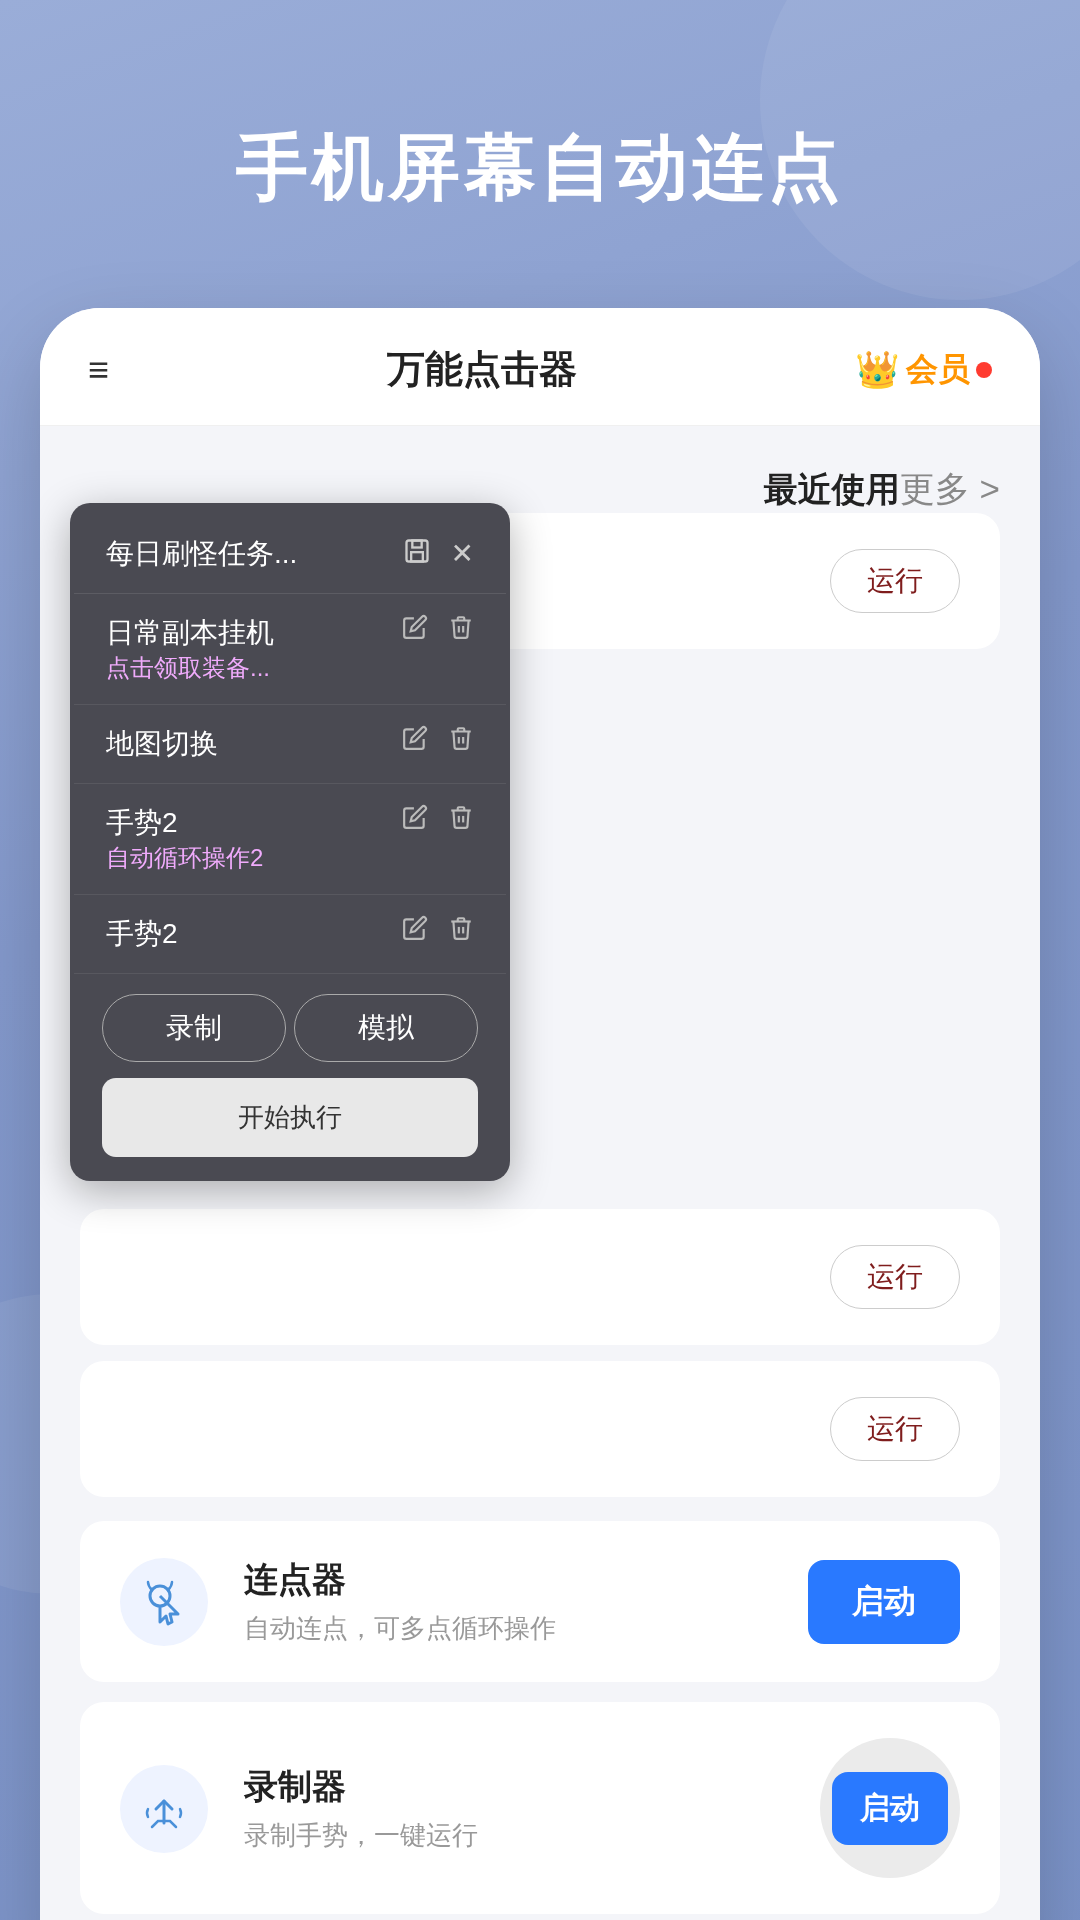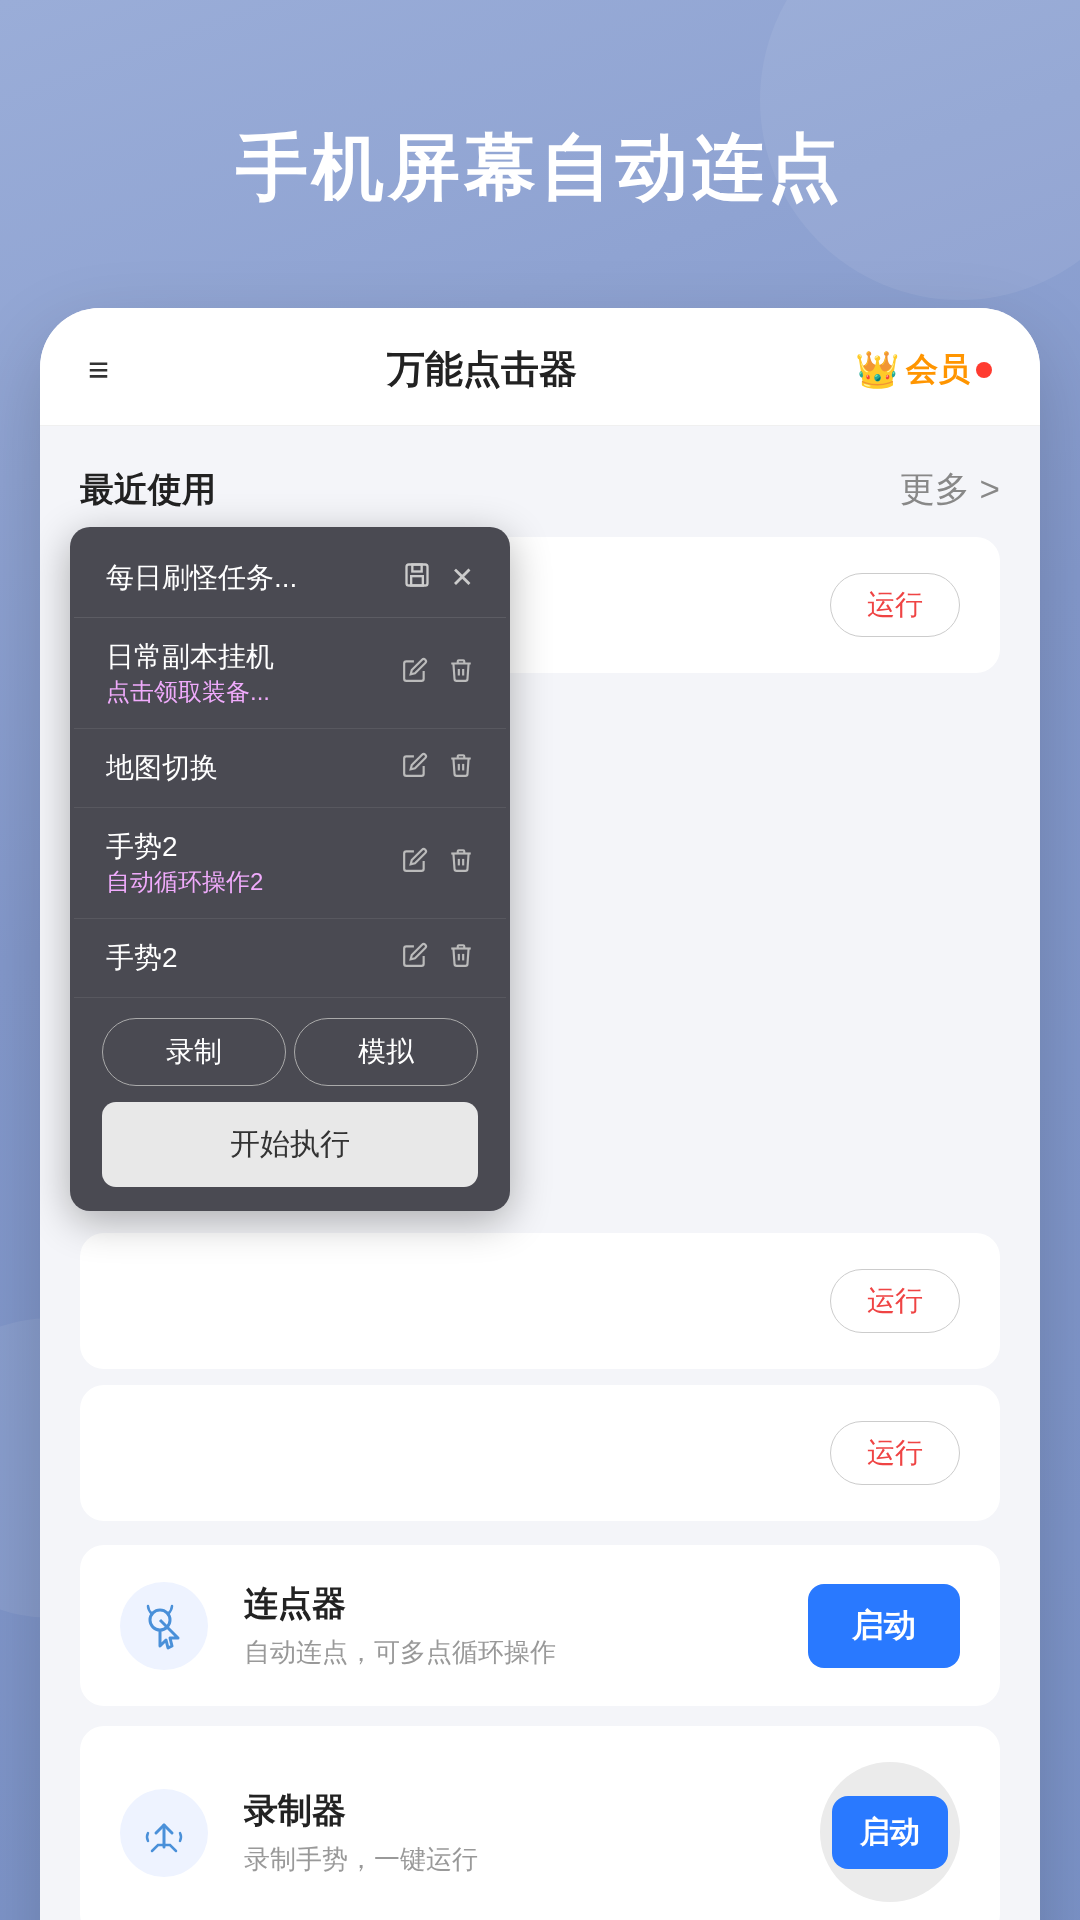--- a/index.html
+++ b/index.html
@@ -90,23 +90,22 @@
 
     
     .content {
       padding: 40px 40px 60px;
       background: #f4f5f9;
     }
 
     
     .section-header {
       display: flex;
-      justify-content: space-between;
-      align-items: center;
-      margin-bottom: 24px;
+      justify-content: flex-end;
+      align-items: center;
     }
     .section-title {
       font-size: 34px;
       font-weight: 600;
       color: #222;
     }
     .section-more {
       font-size: 35px;
       color: #888;
     }
@@ -124,21 +123,21 @@
     .script-name {
       font-size: 32px;
       color: #222;
       font-weight: 500;
     }
     .run-btn {
       border: 1.5px solid #ccc;
       border-radius: 40px;
       padding: 12px 36px;
       font-size: 28px;
-      color: #ef4444;
+      color: #7f1d1d;
       background: #fff;
       cursor: pointer;
       min-width: 120px;
       text-align: center;
     }
 
     
     .dropdown-container {
       position: relative;
     }
@@ -172,21 +171,21 @@
       gap: 20px;
     }
     .dropdown-icon-btn {
       font-size: 28px;
       color: #ccc;
       cursor: pointer;
     }
 
     .dropdown-item {
       display: flex;
-      align-items: center;
+      align-items: flex-start;
       justify-content: space-between;
       padding: 20px 32px;
       border-bottom: 1px solid rgba(255,255,255,0.08);
     }
     .dropdown-item-text {
       font-size: 28px;
       color: #fff;
       font-weight: 500;
     }
     .dropdown-item-subtitle {
@@ -219,21 +218,21 @@
       color: #fff;
       background: transparent;
       cursor: pointer;
       flex: 1;
       text-align: center;
     }
     .dropdown-execute-btn {
       background: #e8e8e8;
       border-radius: 14px;
       padding: 22px;
-      font-size: 30px;
+      font-size: 26px;
       color: #333;
       text-align: center;
       cursor: pointer;
       width: 100%;
     }
 
     
     .feature-section {
       margin-top: 24px;
     }

